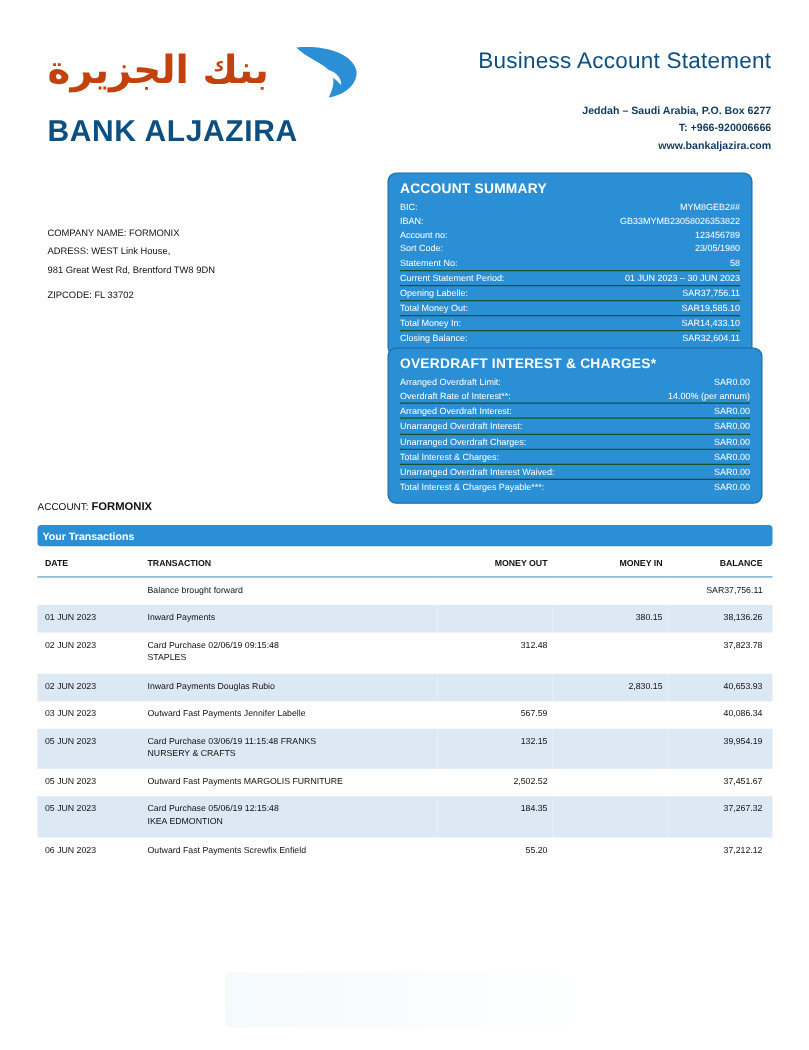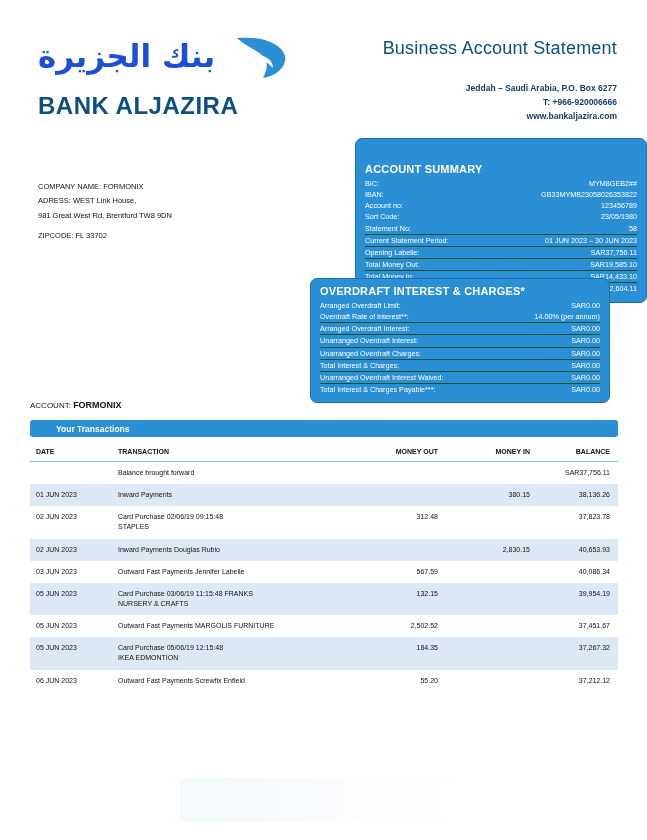--- a/index.html
+++ b/index.html
@@ -20,21 +20,21 @@
   
   .header {
     display: flex; justify-content: space-between; align-items: flex-start;
     padding: 26px 30px 0 38px;
   }
   .brand { display: flex; flex-direction: column; }
   .brand-arabic {
     font-family: "DejaVu Sans", sans-serif;
     font-size: 31px;
     font-weight: bold;
-    color: #1d4ed8;
+    color: #c2410c;
     letter-spacing: 0px;
     line-height: 1.15;
     direction: rtl;
   }
   .brand-row { display: flex; align-items: center; gap: 10px; }
   .brand-en {
     font-size: 24px; font-weight: bold; color: #0d4f80;
     letter-spacing: 0.5px; margin-top: 4px;
   }
   .brand-mark {
@@ -61,23 +61,22 @@
   }
 
   
   .summary-box {
     position: absolute;
     left: 310px; top: 138px;
     width: 292px;
     background: #2a8fd4;
     border: 1px solid #1d6fa8;
     border-radius: 7px;
-    padding: 24px 9px 7px 9px;
+    padding: 6px 9px 7px 9px;
     color: #ffffff;
-    margin-left: 45px;
   }
   .summary-title {
     font-size: 11px; font-weight: bold; letter-spacing: 0.2px; margin-bottom: 3px;
   }
   .kv {
     display: flex; justify-content: space-between;
     font-size: 7.2px; line-height: 1.55;
   }
   .kv.rule { border-top: 1px solid #14532d; }
   .kv .k { white-space: nowrap; }
@@ -103,21 +102,21 @@
 
   
   .tx-header {
     position: absolute; left: 30px; top: 420px;
     width: 588px; height: 17px;
     background: #2a8fd4;
     border-radius: 3px;
     color: #fff;
     font-size: 8.5px; font-weight: bold;
     display: flex; align-items: center;
-    padding-left: 26px;
+    padding-left: 4px;
   }
   .tx-table {
     position: absolute; left: 30px; top: 443px;
     width: 588px;
     border-collapse: collapse;
     font-size: 7px;
   }
   .tx-table th {
     font-size: 7px; font-weight: bold; text-align: left;
     padding: 5px 4px 6px 6px;

